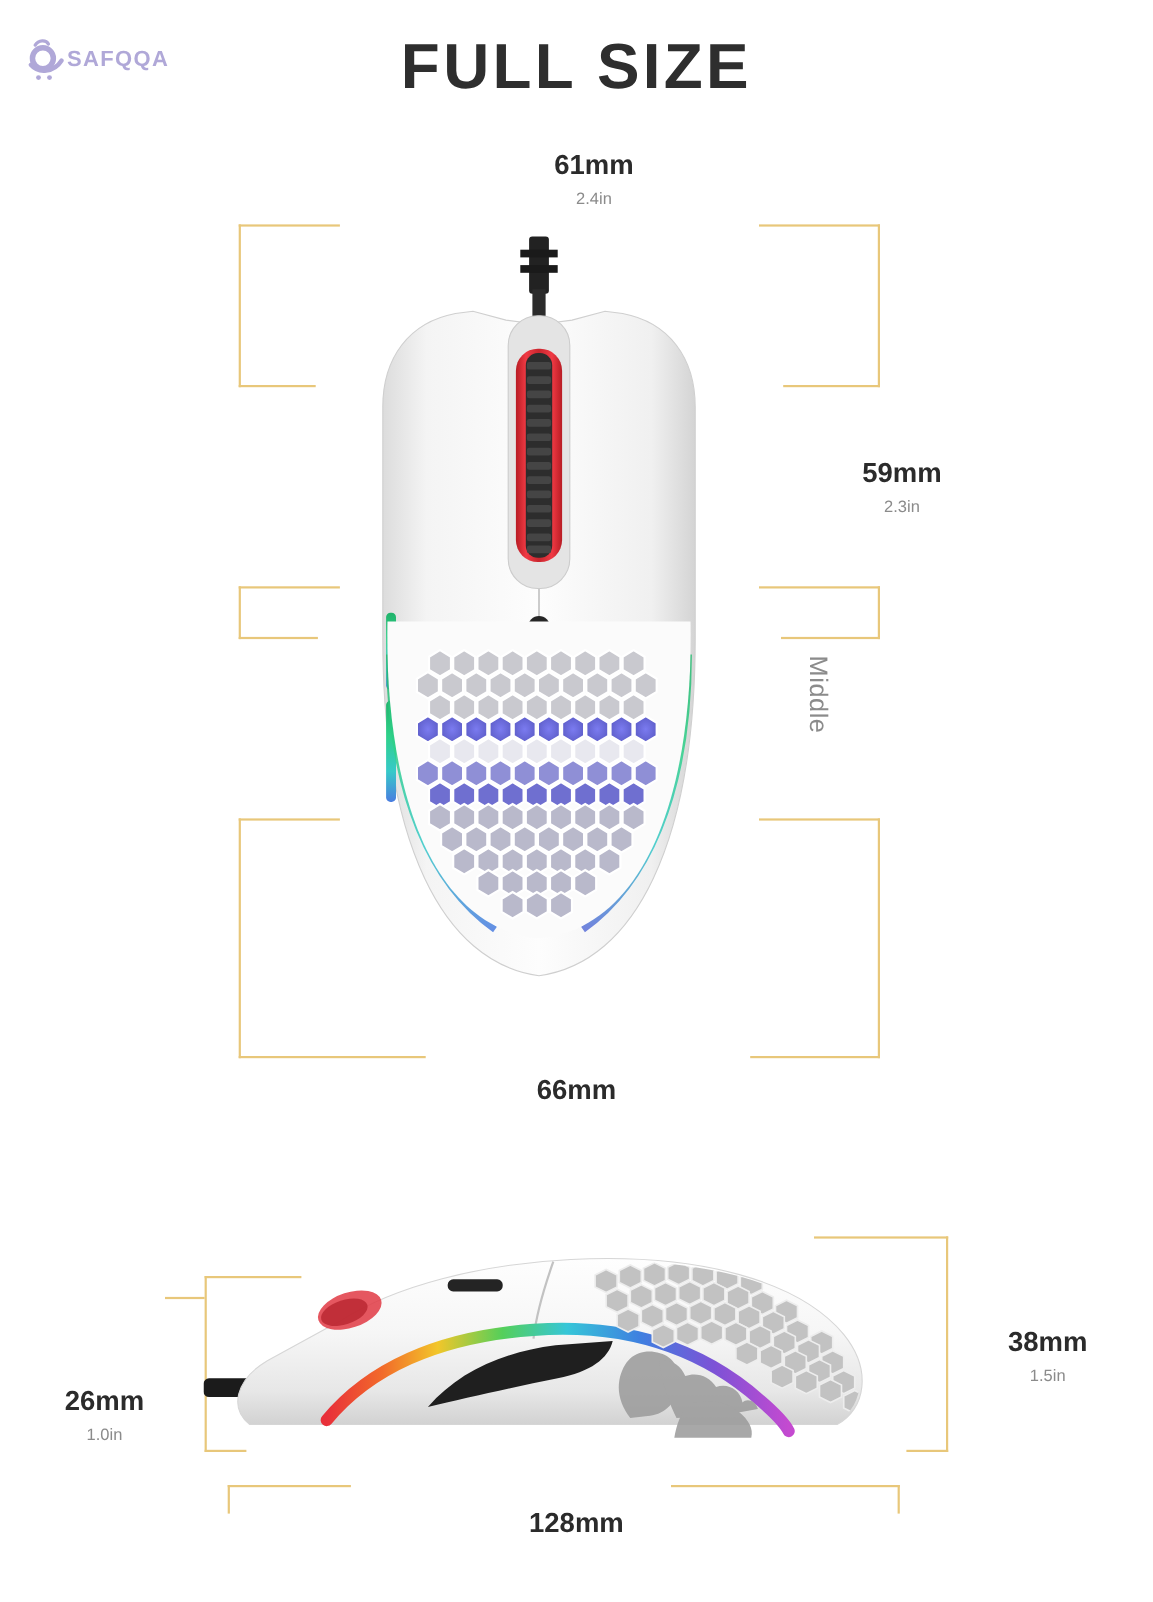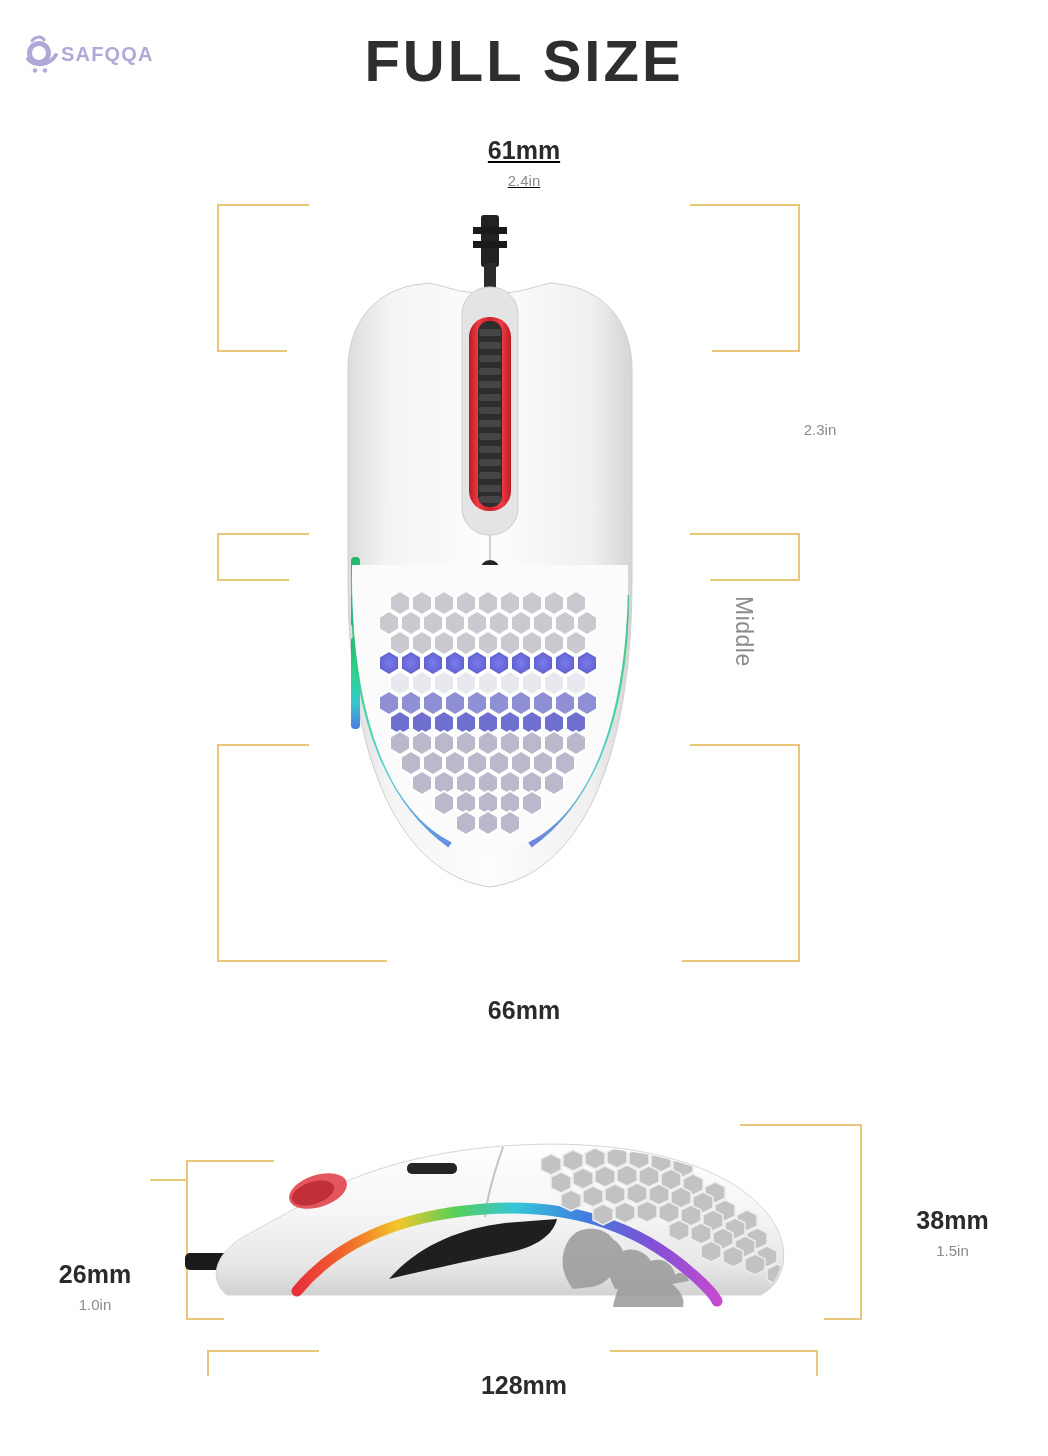--- a/index.html
+++ b/index.html
@@ -159,32 +159,33 @@
   <span class="b-v" style="left:0; top:0; height:218px;"></span>
   <span class="b-h" style="left:0; top:216px; width:170px;"></span>
 </div>
 
 <div class="bracket" style="left:690px; top:744px; width:110px; height:218px;">
   <span class="b-h" style="right:0; top:0; width:110px;"></span>
   <span class="b-v" style="right:0; top:0; height:218px;"></span>
   <span class="b-h" style="right:0; top:216px; width:118px;"></span>
 </div>
 
-<div class="dim" style="left:384px; top:135px; width:280px;text-decoration:underline;">
+<div class="dim" style="left:400px; top:135px; width:280px;">
   <span class="mm">61mm</span>
   <span class="in">2.4in</span>
 </div>
 
 <div class="dim" style="left:700px; top:415px; width:240px;">
+  <span class="mm">59mm</span>
   <span class="in">2.3in</span>
 </div>
 
 <div id="middle-label">Middle</div>
 
-<div class="dim" style="left:384px; top:976px; width:280px;margin-top:19px;">
+<div class="dim" style="left:384px; top:976px; width:280px;">
   <span class="mm">66mm</span>
 </div>
 
 <div id="mouse-top-view">
   <svg viewBox="0 0 360 700" xmlns="http://www.w3.org/2000/svg">
     <defs>
       <linearGradient id="bodyGrad" x1="0" y1="0" x2="1" y2="0">
         <stop offset="0%" stop-color="#dcdcdc"></stop>
         <stop offset="14%" stop-color="#f4f4f4"></stop>
         <stop offset="50%" stop-color="#fdfdfd"></stop>

